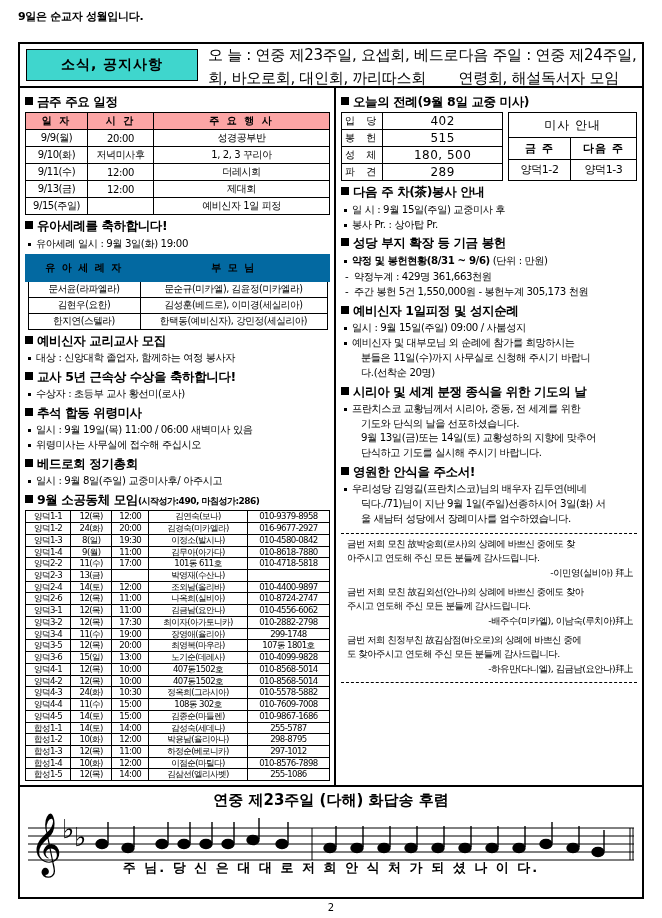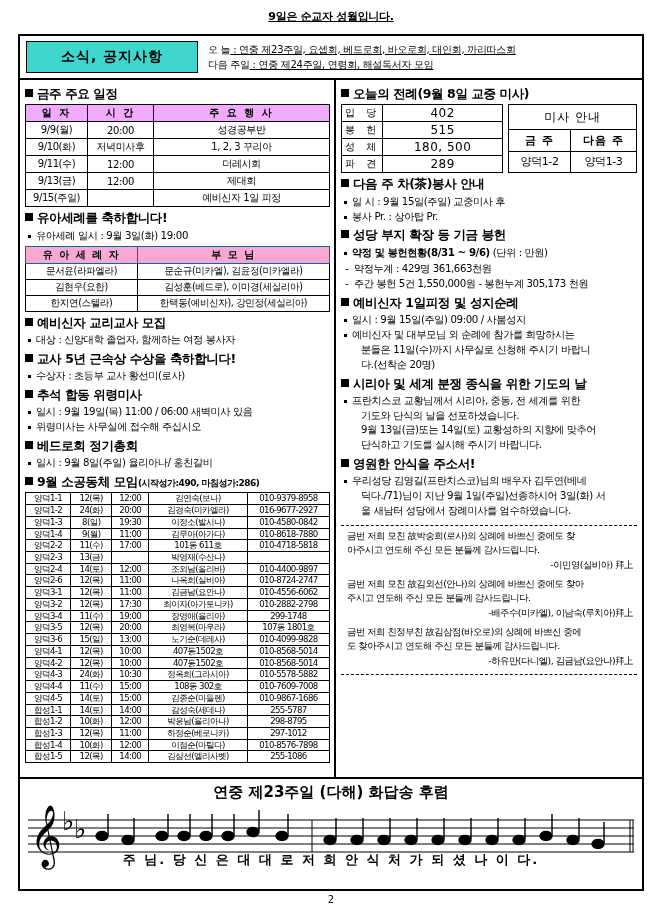--- a/index.html
+++ b/index.html
@@ -11,26 +11,25 @@
     width: 662px; height: 918px;
     font-family: "DejaVu Sans", "Liberation Sans", sans-serif;
     color: #000;
     position: relative;
     overflow: hidden;
   }
   .page { width: 662px; height: 918px; position: relative; padding: 0 18px; }
 
   
   .headline {
-    text-align: center;
+    text-align: left;
     font-size: 11px;
     font-weight: bold;
-    padding: 9px 0 10px;
+    padding: 9px 0 18px;
     letter-spacing: -0.3px;
-    text-decoration: underline;
   }
 
   
   .frame {
     border: 2px solid #000;
     width: 626px;
     height: 745px;
     position: relative;
   }
 
@@ -45,26 +44,25 @@
     width: 172px;
     background: #3fd6cd;
     border: 1px solid #000;
     margin: 5px 4px 5px 6px;
     display: flex; align-items: center; justify-content: center;
     font-size: 14px; font-weight: bold;
     letter-spacing: 1px;
   }
   .notice-lines {
     flex: 1;
-    display: flex; flex-direction: column; justify-content: center;
+    display: flex; flex-direction: row; justify-content: center;
     padding-left: 6px;
-    font-size: 10px;
+    font-size: 15px;
     letter-spacing: -0.3px;
     line-height: 1.55;
-    text-decoration: underline;
   }
   .notice-lines .lbl { display: inline-block; }
 
   
   .cols { display: flex; height: 699px; }
   .col-l { width: 316px; border-right: 2px solid #000; padding: 3px 4px 0 5px; }
   .col-r { width: 306px; padding: 3px 5px 0 5px; }
 
   h2.sec {
     font-size: 12.5px;
@@ -101,40 +99,40 @@
     content: "-";
     position: absolute; left: 4px; top: 0;
   }
   ul.bl li b { font-weight: bold; }
 
   
   table { border-collapse: collapse; width: 100%; }
   table.box, table.box td, table.box th { border: 1px solid #000; }
   table.box { border: 1px solid #000; }
   table.box th {
-    background: #f0abfc;
+    background: #fca5a5;
     font-size: 10px; font-weight: bold;
     letter-spacing: 2px;
     padding: 1px 0;
   }
   table.box td {
     font-size: 10px;
     text-align: center;
     padding: 1px 2px;
     letter-spacing: -0.4px;
     white-space: nowrap;
   }
   
   table.sched { margin-bottom: 4px; }
   table.sched td.c1 { width: 62px; }
   table.sched td.c2 { width: 66px; }
 
   
   table.bap td { font-size: 9.6px; }
-  table.bap th { background: #f9a8d4; letter-spacing: 1.5px; border: 1px solid #0369a1;}
+  table.bap th { background: #0369a1; letter-spacing: 1.5px; border: 6px solid #0369a1;}
   table.bap td.n { width: 112px; }
 
   
   .lit-wrap { display: flex; gap: 5px; margin-bottom: 2px; }
   table.lit { width: 166px; }
   table.lit td.k { width: 40px; font-size: 10px; letter-spacing: 4px; padding-left:3px; }
   table.lit td.v { font-size: 12px; letter-spacing: 0.5px; }
   table.mass { width: 132px; }
   table.mass td { font-size: 11px; }
   table.mass td.title { font-size: 12px; font-weight: normal; letter-spacing: 1px; }
@@ -316,21 +314,21 @@
         </h2>
         <ul class="bl">
             <li class="bul">일시 : 9월 19일(목) 11:00 / 06:00 새벽미사 있음</li>
             <li class="bul">위령미사는 사무실에 접수해 주십시오</li>
           </ul>
 
         <h2 class="sec">
           <span class="sq"></span><span>베드로회 정기총회</span>
         </h2>
         <ul class="bl">
-            <li class="bul">일시 : 9월 8일(주일) 율리아나/ 홍친갈비</li>
+            <li class="bul">일시 : 9월 8일(주일) 교중미사후/ 아주시고</li>
           </ul>
 
         <h2 class="sec">
           <span class="sq"></span><span>9월 소공동체 모임</span><span class="small">(시작성가:490, 마침성가:286)</span>
         </h2>
         <table class="box sg">
           <tbody>
               <tr>
                 <td class="g">양덕1-1</td>
                 <td class="d">12(목)</td>

